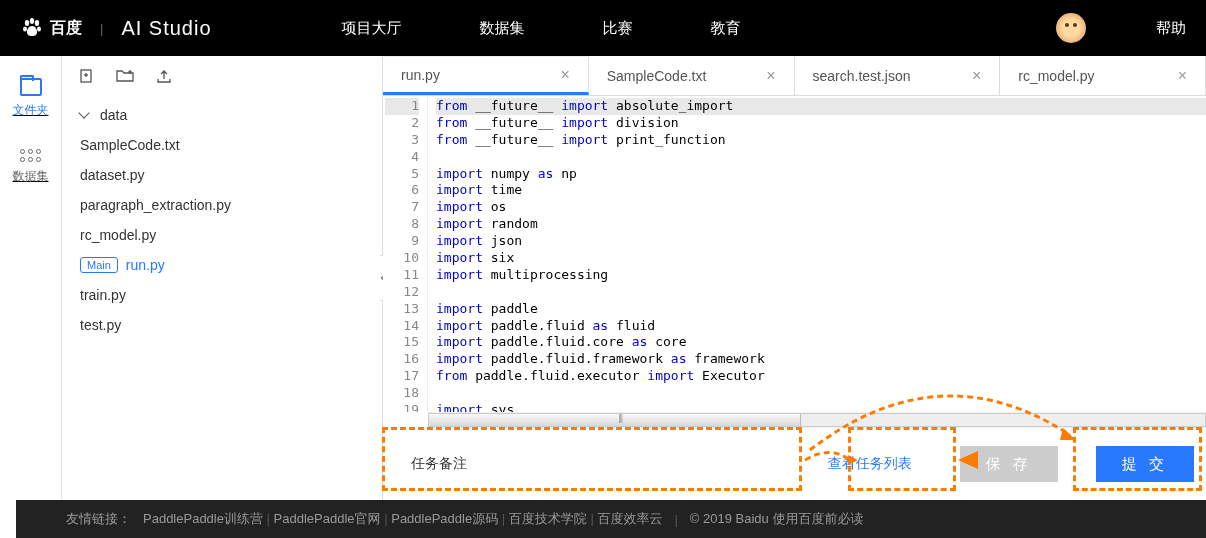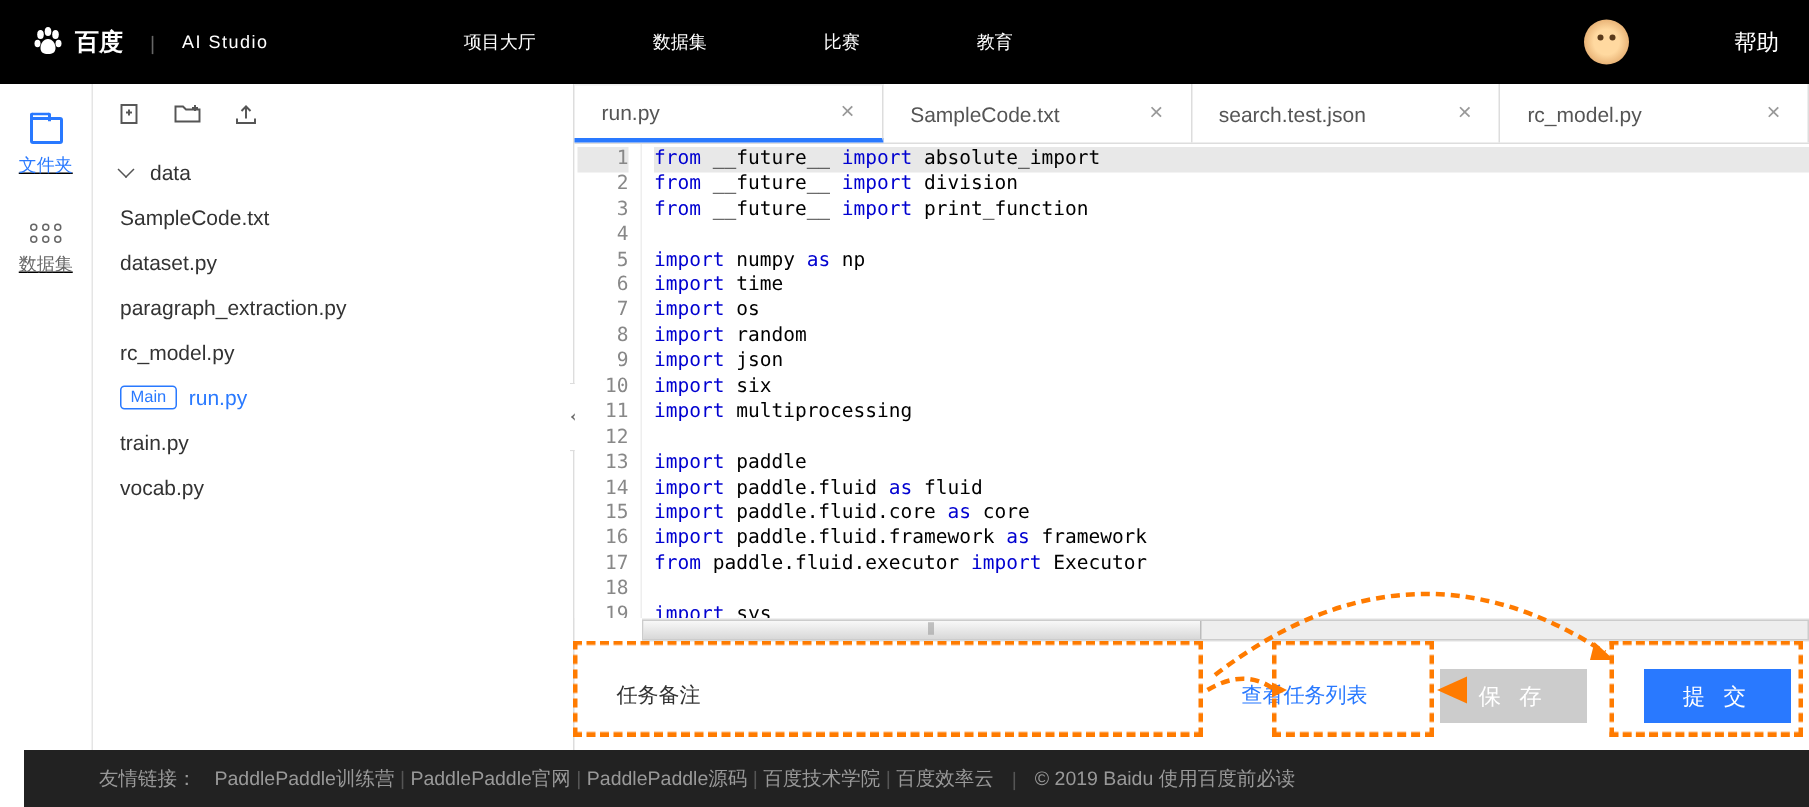--- a/index.html
+++ b/index.html
@@ -3,23 +3,23 @@
   <meta charset="utf-8">
   <style>
     * { margin: 0; padding: 0; box-sizing: border-box; }
     body { font-family: -apple-system, "Helvetica Neue", Arial, sans-serif; font-size: 13px; background: #fff; width: 1206px; height: 538px; overflow: hidden; position: relative; }
     
     .top-nav { height: 56px; background: #000; display: flex; align-items: center; padding: 0 20px; color: #fff; }
     .logo-wrap { display: flex; align-items: center; gap: 8px; }
     .baidu-logo { display: flex; align-items: center; gap: 6px; font-size: 16px; font-weight: bold; }
     .paw-icon { display: inline-block; }
     .divider { color: #666; margin: 0 10px; }
-    .ai-studio { font-size: 12px; letter-spacing: 1px; }
+    .ai-studio { font-size: 20px; letter-spacing: 1px; }
     .nav-links { display: flex; gap: 78px; margin-left: 130px; }
-    .nav-link { color: #fff; font-size: 12px; cursor: pointer; }
+    .nav-link { color: #fff; font-size: 15px; cursor: pointer; }
     .nav-right { margin-left: auto; display: flex; align-items: center; gap: 70px; }
     .avatar { width: 30px; height: 30px; border-radius: 50%; background: radial-gradient(circle, #ffd9a0 40%, #d49050 100%); position: relative; }
     .avatar::before, .avatar::after { content: ''; position: absolute; top: 10px; width: 4px; height: 4px; background: #5a3a1a; border-radius: 50%; }
     .avatar::before { left: 9px; }
     .avatar::after { right: 9px; }
     .help-link { color: #fff; font-size: 15px; cursor: pointer; }
     
     .main-area { display: flex; height: 444px; }
     
     .left-rail { width: 62px; background: #fff; border-right: 1px solid #e5e5e5; display: flex; flex-direction: column; align-items: center; padding-top: 22px; gap: 30px; text-decoration: underline; }
@@ -167,21 +167,21 @@
         </div>
       <div class="tree-item">SampleCode.txt</div>
       <div class="tree-item">dataset.py</div>
       <div class="tree-item">paragraph_extraction.py</div>
       <div class="tree-item">rc_model.py</div>
       <div class="tree-item active-file">
           <span class="main-badge">Main</span>
           <span>run.py</span>
         </div>
       <div class="tree-item">train.py</div>
-      <div class="tree-item">vocab.py</div>
+      <div class="tree-item">test.py</div>
     </div>
     <div class="collapse-handle"></div>
   </div>
 
   <div class="editor-panel">
     <div class="editor-tabs" id="editor-tabs">
         <div class="editor-tab active">
           <span>run.py</span>
           <span class="tab-close">×</span>
         </div>

